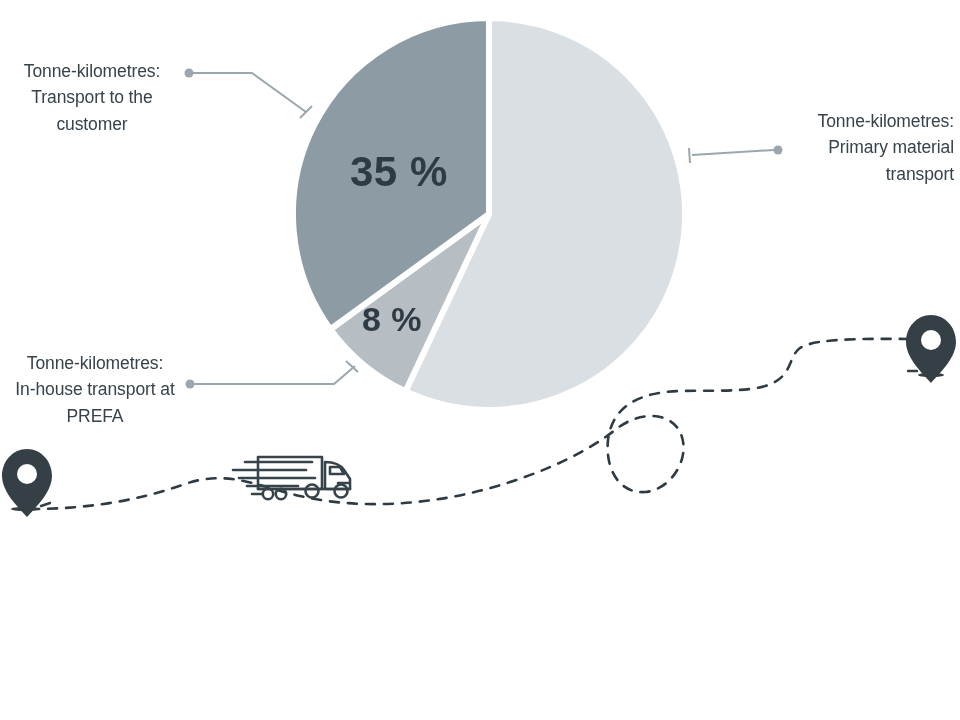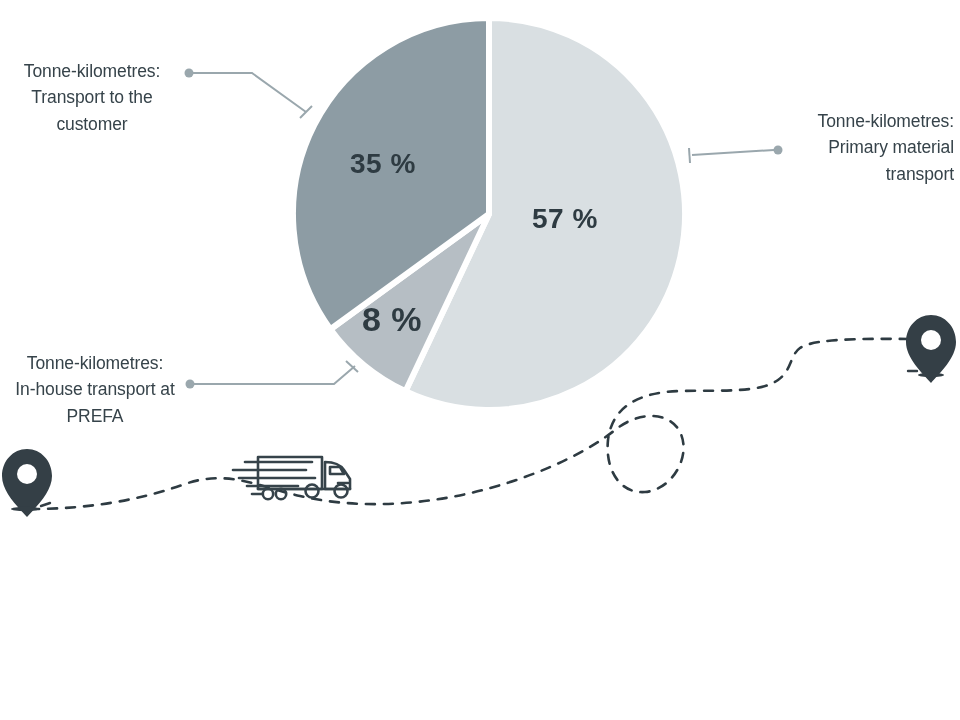--- a/index.html
+++ b/index.html
@@ -59,21 +59,21 @@
   }
   .slice-label {
     position: absolute;
     font-family: "Liberation Sans", sans-serif;
     font-weight: bold;
     color: #2e3b42;
     letter-spacing: 0.5px;
     white-space: nowrap;
   }
   .slice-label.big {
-    font-size: 28px;
+    font-size: 42px;
   }
   .slice-label.mid {
     font-size: 34px;
   }
   .lbl-57 { left: 532px; top: 203px; }
   .lbl-35 { left: 350px; top: 148px; }
   .lbl-8  { left: 362px; top: 300px; }
 </style>
 </head>
 <body>
@@ -180,19 +180,18 @@
 Transport to the customer</div>
 
   <div class="callout callout-right">Tonne-kilometres:
 Primary material
 transport</div>
 
   <div class="callout callout-left-bottom">Tonne-kilometres:
 In-house transport at
 PREFA</div>
 
-  <div class="slice-label big lbl-57">57 %</div>
 
   <div class="slice-label big lbl-35">35 %</div>
 
   <div class="slice-label mid lbl-8">8 %</div>
 
 </div>
 
 </body></html>

